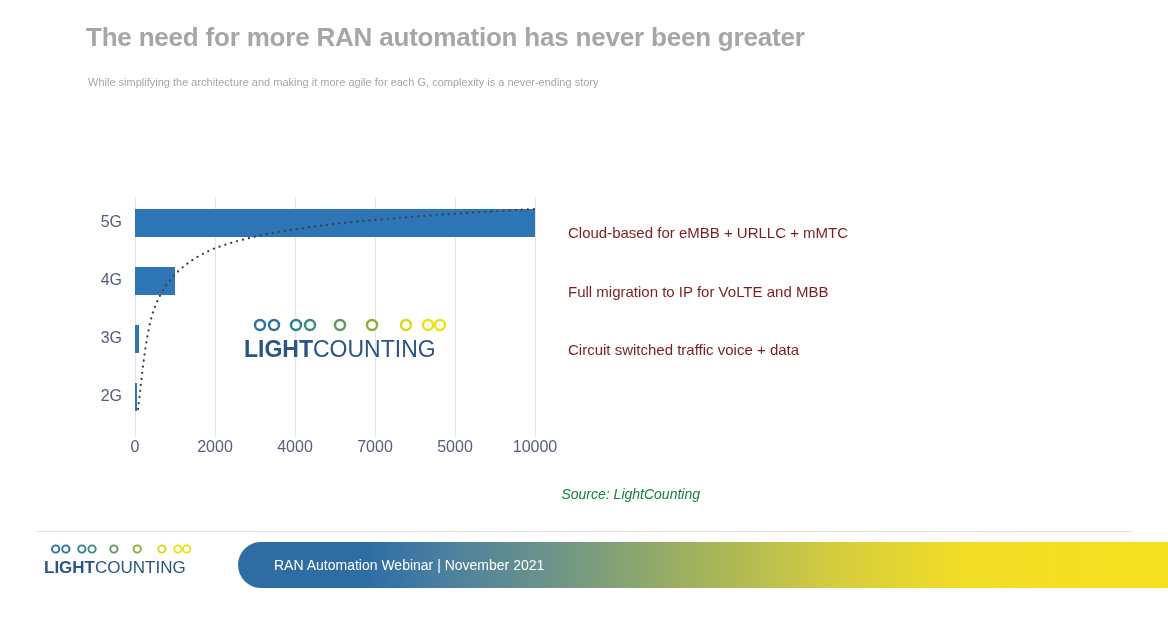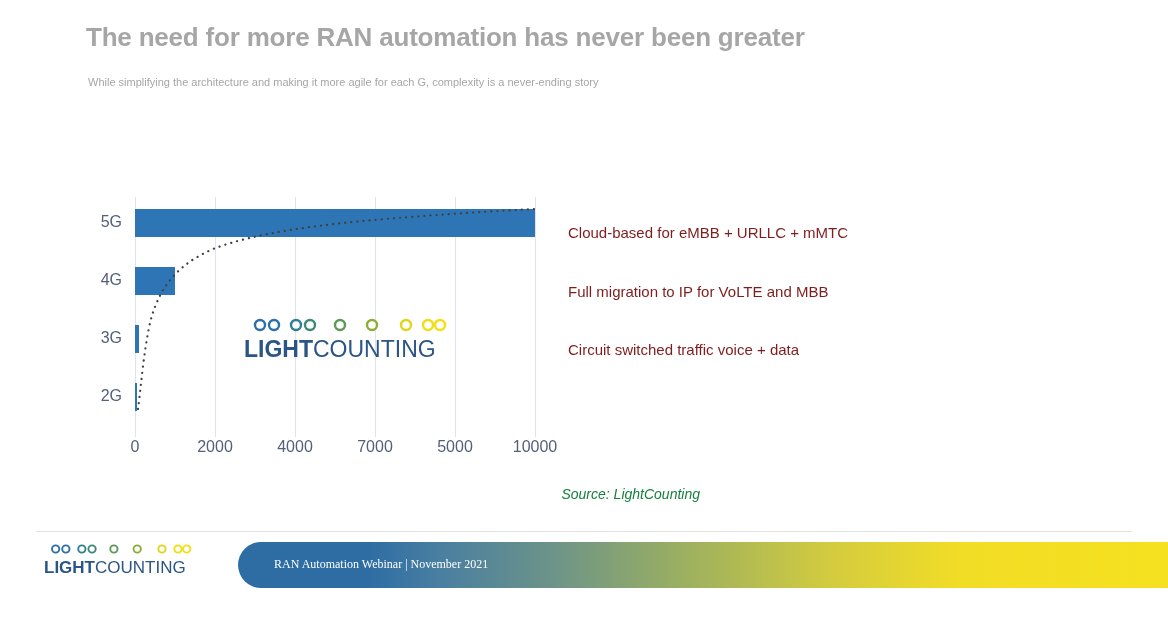--- a/index.html
+++ b/index.html
@@ -193,24 +193,23 @@
       #6d9488 34%,
       #9cb060 48%,
       #d4cc3e 64%,
       #f2dd26 78%,
       #f5e11f 100%);
   }
   #footer-bar-text {
     position: absolute;
     left: 274px;
     top: 557px;
-    font-size: 12px;
+    font-size: 14px;
     color: #ffffff;
     white-space: nowrap;
-    font-family: Liberation Serif, serif;
   }
 </style>
 </head>
 <body>
 
 <div id="slide-title">The need for more RAN automation has never been greater</div>
 <div id="slide-subtitle">While simplifying the architecture and making it more agile for each G, complexity is a never-ending story</div>
 
 <div id="chart-region">
 

